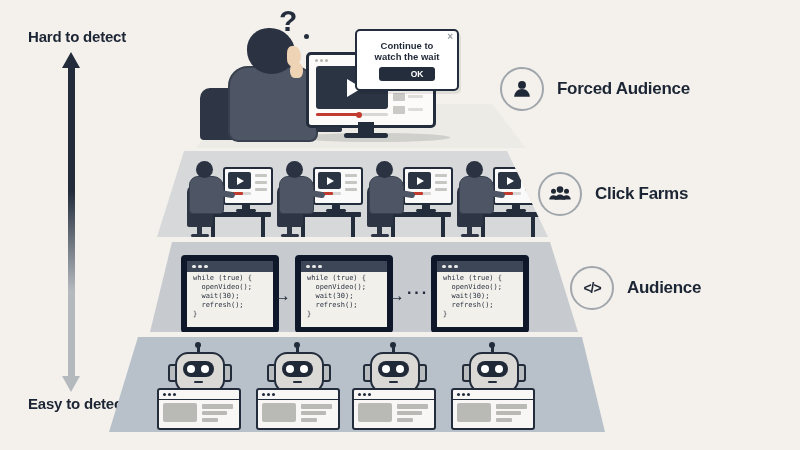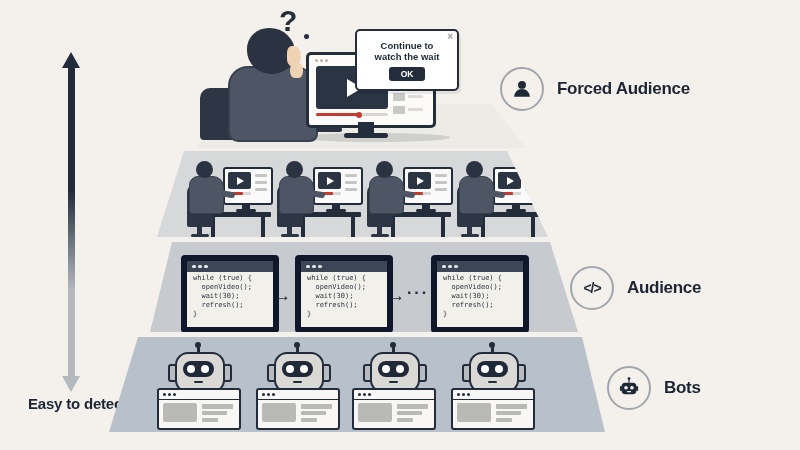--- a/index.html
+++ b/index.html
@@ -53,21 +53,21 @@
   .stand-neck{position:absolute;left:358px;top:122px;width:16px;height:12px;background:#232d3c;}
   .stand-base{position:absolute;left:344px;top:133px;width:44px;height:5px;background:#232d3c;border-radius:3px;}
   .kbd{position:absolute;left:316px;top:127px;width:26px;height:5px;background:#2b3342;border-radius:2px;}
 
   .popup{position:absolute;left:355px;top:29px;width:100px;height:58px;background:#ffffff;border:2.5px solid #232d3c;
          border-radius:5px;box-shadow:2px 3px 0 rgba(0,0,0,.08);z-index:10;text-align:center;}
   .popup-close{position:absolute;right:4px;top:0;font-size:10px;color:#9aa0a6;font-weight:700;}
   .popup-line{font-size:9.5px;line-height:11px;font-weight:700;color:#1f2836;}
   .popup-line.first{margin-top:9px;}
   .popup-ok{margin:5px auto 0;width:36px;height:14px;background:#232d3c;color:#fff;font-size:8.5px;font-weight:700;
-            border-radius:3px;display:flex;align-items:center;justify-content:center;}
+            border-radius:3px;display:flex;align-items:center;justify-content:center;padding-left:20px;}
 
   
   .ws{position:absolute;top:8px;width:86px;height:78px;}
   .ws1{left:32px}.ws2{left:122px}.ws3{left:212px}.ws4{left:302px}
   .ws .mon{position:absolute;left:36px;top:8px;width:46px;height:34px;background:#fbfafa;border:2px solid #222c3b;border-radius:3px;}
   .ws .vid{position:absolute;left:3px;top:3px;width:23px;height:17px;background:#2a3443;border-radius:2px;
            display:flex;align-items:center;justify-content:center;}
   .play-sm{width:0;height:0;border-left:7px solid #fff;border-top:4.5px solid transparent;border-bottom:4.5px solid transparent;margin-left:2px;}
   .ws .bar{position:absolute;left:3px;top:23px;width:23px;height:2.5px;background:#d8d7d5;border-radius:1px;}
   .ws .bar i{position:absolute;display:block;left:0;top:0;width:15px;height:2.5px;background:#c23b2e;border-radius:1px;}
@@ -121,20 +121,21 @@
               display:flex;align-items:center;justify-content:center;flex:none;}
   .leg-label{font-size:17px;font-weight:700;color:#1c2534;letter-spacing:-0.3px;white-space:nowrap;}
   .code-glyph{font-size:14px;font-weight:700;color:#1f2836;letter-spacing:-1px;}
   .leg svg{display:block;}
 </style>
 </head>
 <body>
 
 <div class="stage">
 
+  <div class="axis-label" style="left:28px;top:28px;">Hard to detect</div>
   <div class="axis-arrow">
     <div class="arrow-head-up"></div>
     <div class="arrow-shaft"></div>
     <div class="arrow-head-down"></div>
   </div>
   <div class="axis-label" style="left:28px;top:395px;">Easy to detect</div>
 
   <div>
     <div class="platform"></div>
     <div class="shadow"></div>
@@ -425,37 +426,35 @@
   <div class="leg" style="left:500px;top:67px;">
     <div class="leg-circle">
       <svg width="22" height="22" viewBox="0 0 24 24" fill="#1f2836">
           <circle cx="12" cy="7.5" r="4.3"></circle>
           <path d="M3.5 20.5c0-4.7 3.8-8.5 8.5-8.5s8.5 3.8 8.5 8.5z"></path>
         </svg>
     </div>
     <div class="leg-label">Forced Audience</div>
   </div>
 
+  <div class="leg" style="left:538px;top:172px;">
+    <div class="leg-circle">
+      <svg width="24" height="24" viewBox="0 0 24 24" fill="#1f2836">
+          <circle cx="5.5" cy="9.2" r="2.5"></circle>
+          <path d="M1.3 17.5c0-2.5 1.9-4.3 4.2-4.3s4.2 1.8 4.2 4.3z"></path>
+          <circle cx="18.5" cy="9.2" r="2.5"></circle>
+          <path d="M14.3 17.5c0-2.5 1.9-4.3 4.2-4.3s4.2 1.8 4.2 4.3z"></path>
+          <circle cx="12" cy="7.6" r="3.3"></circle>
+          <path d="M6.6 17.8c0-3.1 2.4-5.4 5.4-5.4s5.4 2.3 5.4 5.4z"></path>
+        </svg>
+    </div>
+    <div class="leg-label">Click Farms</div>
+  </div>
 
   <div class="leg" style="left:570px;top:266px;">
     <div class="leg-circle">
       <span class="code-glyph">&lt;/&gt;</span>
     </div>
     <div class="leg-label">Audience</div>
   </div>
 
-  <div class="leg" style="left:607px;top:366px;">
-    <div class="leg-circle">
-      <svg width="24" height="24" viewBox="0 0 24 24" fill="#1f2836">
-          <rect x="11.4" y="3.2" width="1.2" height="3.4"></rect>
-          <circle cx="12" cy="2.6" r="1.4"></circle>
-          <rect x="2.9" y="10" width="2" height="5" rx="1"></rect>
-          <rect x="19.1" y="10" width="2" height="5" rx="1"></rect>
-          <rect x="4.6" y="6.8" width="14.8" height="11.4" rx="3.6"></rect>
-          <circle cx="9" cy="11.7" r="1.8" fill="#fff"></circle>
-          <circle cx="15" cy="11.7" r="1.8" fill="#fff"></circle>
-          <rect x="10" y="15" width="4" height="1.3" rx="0.65" fill="#fff"></rect>
-        </svg>
-    </div>
-    <div class="leg-label">Bots</div>
-  </div>
 
 </div>
 
 </body></html>

